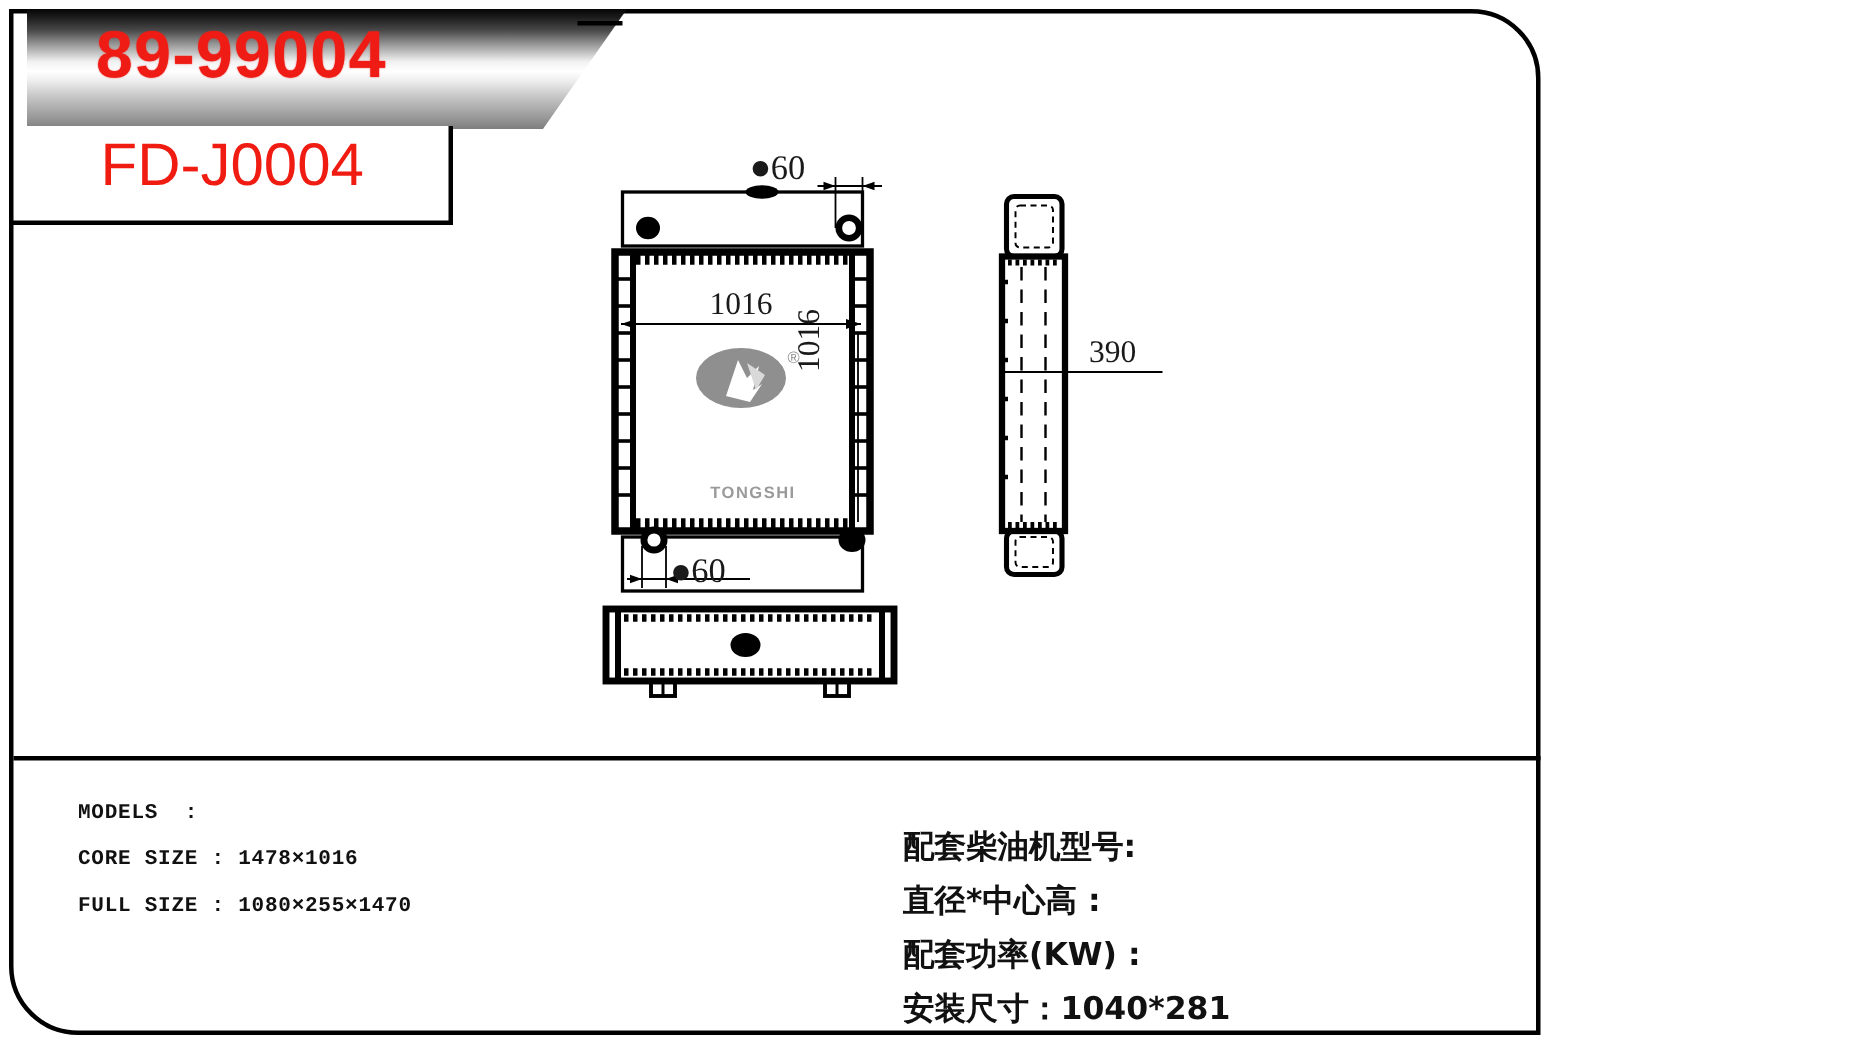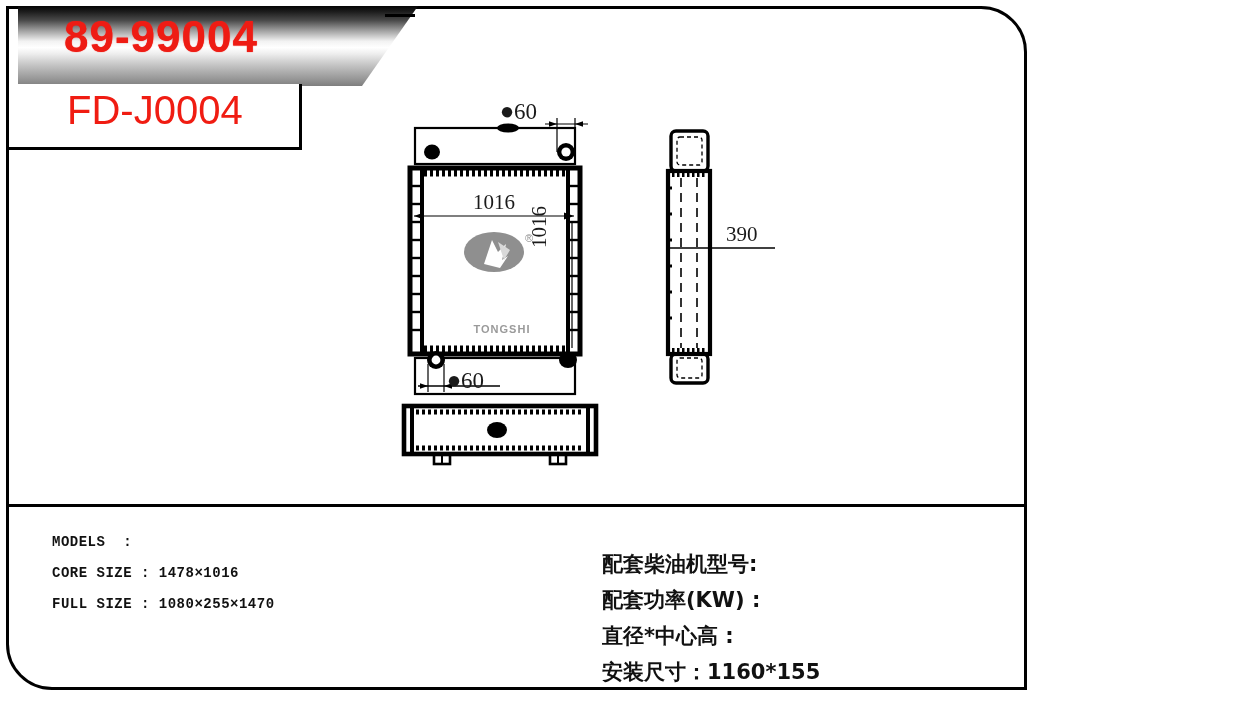--- a/index.html
+++ b/index.html
@@ -273,18 +273,18 @@
   </div>
 
   <div class="spec-left">
     <div class="ln">MODELS  :</div>
     <div class="ln">CORE SIZE : 1478×1016</div>
     <div class="ln">FULL SIZE : 1080×255×1470</div>
   </div>
 
   <div class="spec-right">
     <div class="ln">配套柴油机型号:</div>
+    <div class="ln">直径*中心高 :</div>
     <div class="ln">配套功率(KW) :</div>
-    <div class="ln">直径*中心高 :</div>
-    <div class="ln">安装尺寸：1160*155</div>
+    <div class="ln">安装尺寸：1040*281</div>
   </div>
 
 </div>
 
 </body></html>

